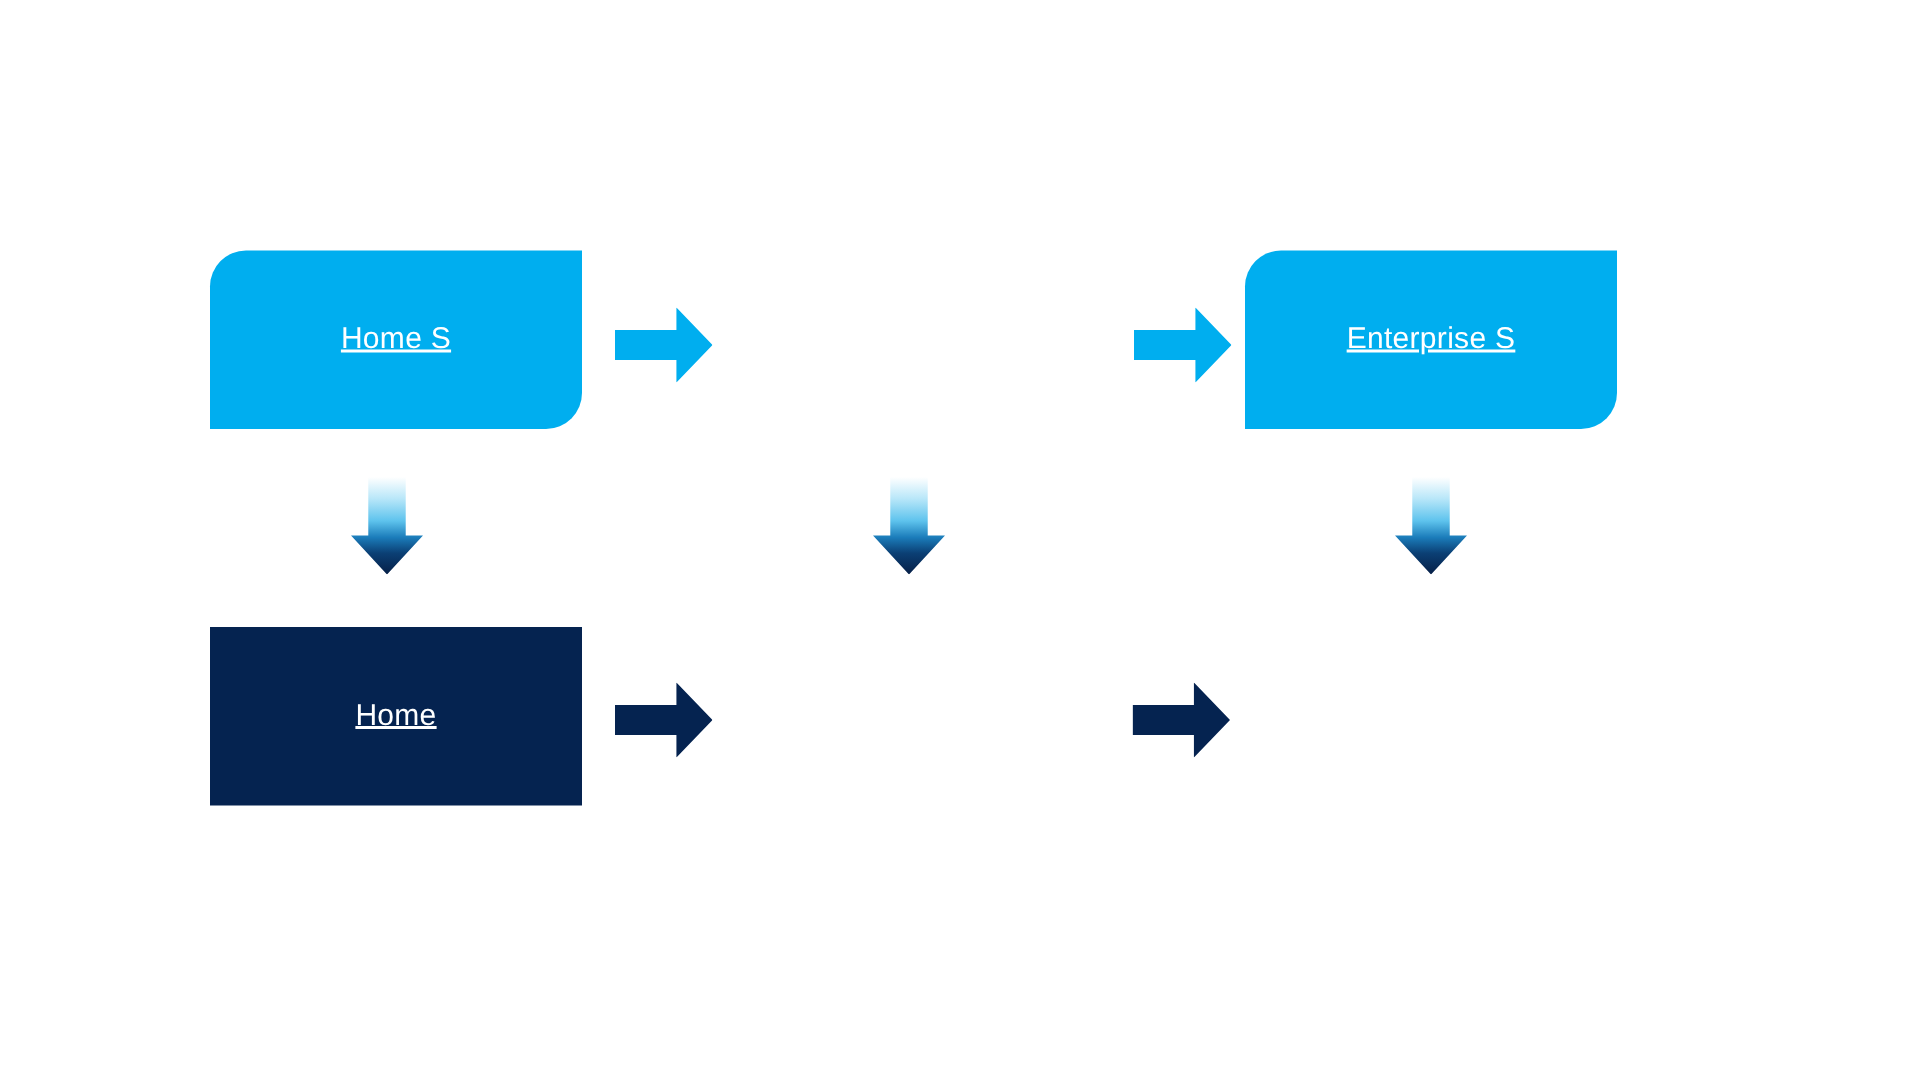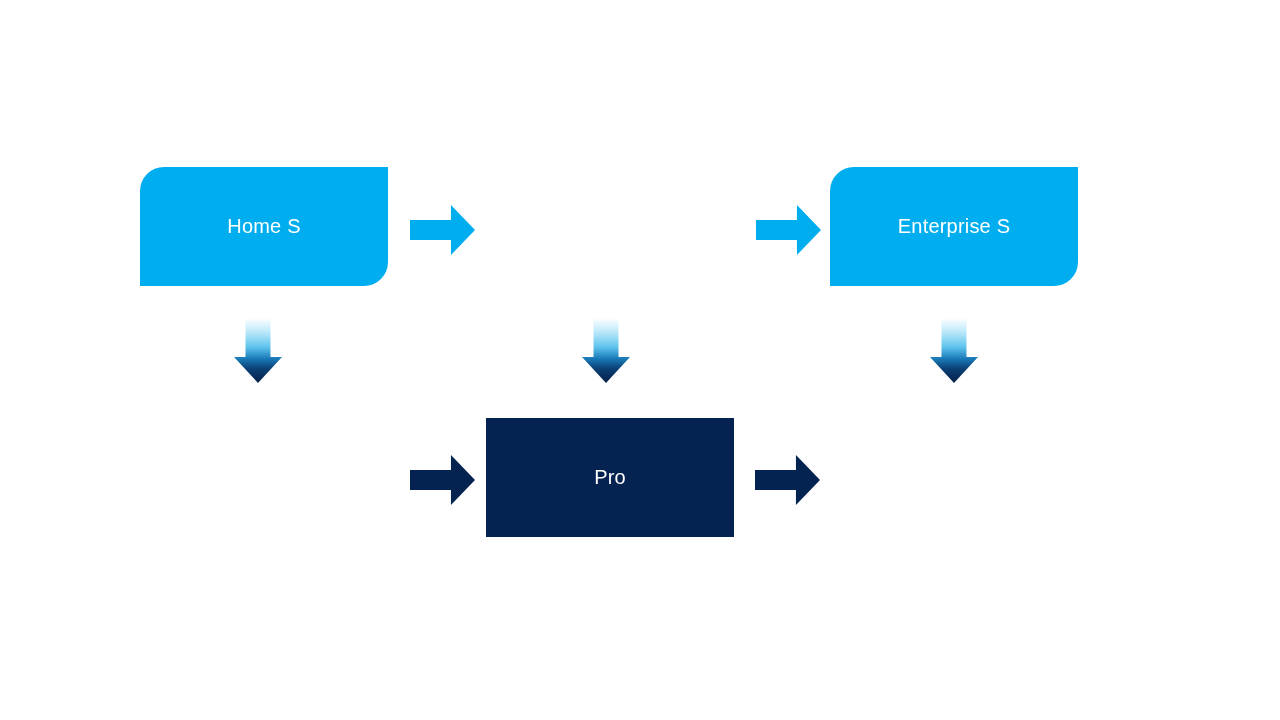--- a/index.html
+++ b/index.html
@@ -23,20 +23,21 @@
     background: var(--background);
   }
   .node {
     position: absolute;
     width: 248px; height: 119px;
     display: flex; align-items: center; justify-content: center;
     color: var(--text);
     font-size: 20px;
     font-weight: 400;
     letter-spacing: 0.2px;
+    text-decoration: underline;
   }
   .node.top {
     top: 167px;
     background: var(--light-blue);
     border-radius: 24px 0 24px 0;
   }
   .node.bottom {
     top: 418px;
     background: var(--navy);
   }
@@ -91,20 +92,20 @@
     <span>Enterprise S</span>
   </div>
 
   <div class="arrow-right light a-top-1"></div>
   <div class="arrow-right light a-top-2"></div>
 
   <div class="arrow-down d1"></div>
   <div class="arrow-down d2"></div>
   <div class="arrow-down d3"></div>
 
-  <div class="node bottom col2">
-    <span>Pro</span>
+  <div class="node bottom col1">
+    <span>Home</span>
   </div>
 
   <div class="arrow-right dark a-bot-1"></div>
   <div class="arrow-right dark a-bot-2"></div>
 
 </div>
 
 </body></html>

